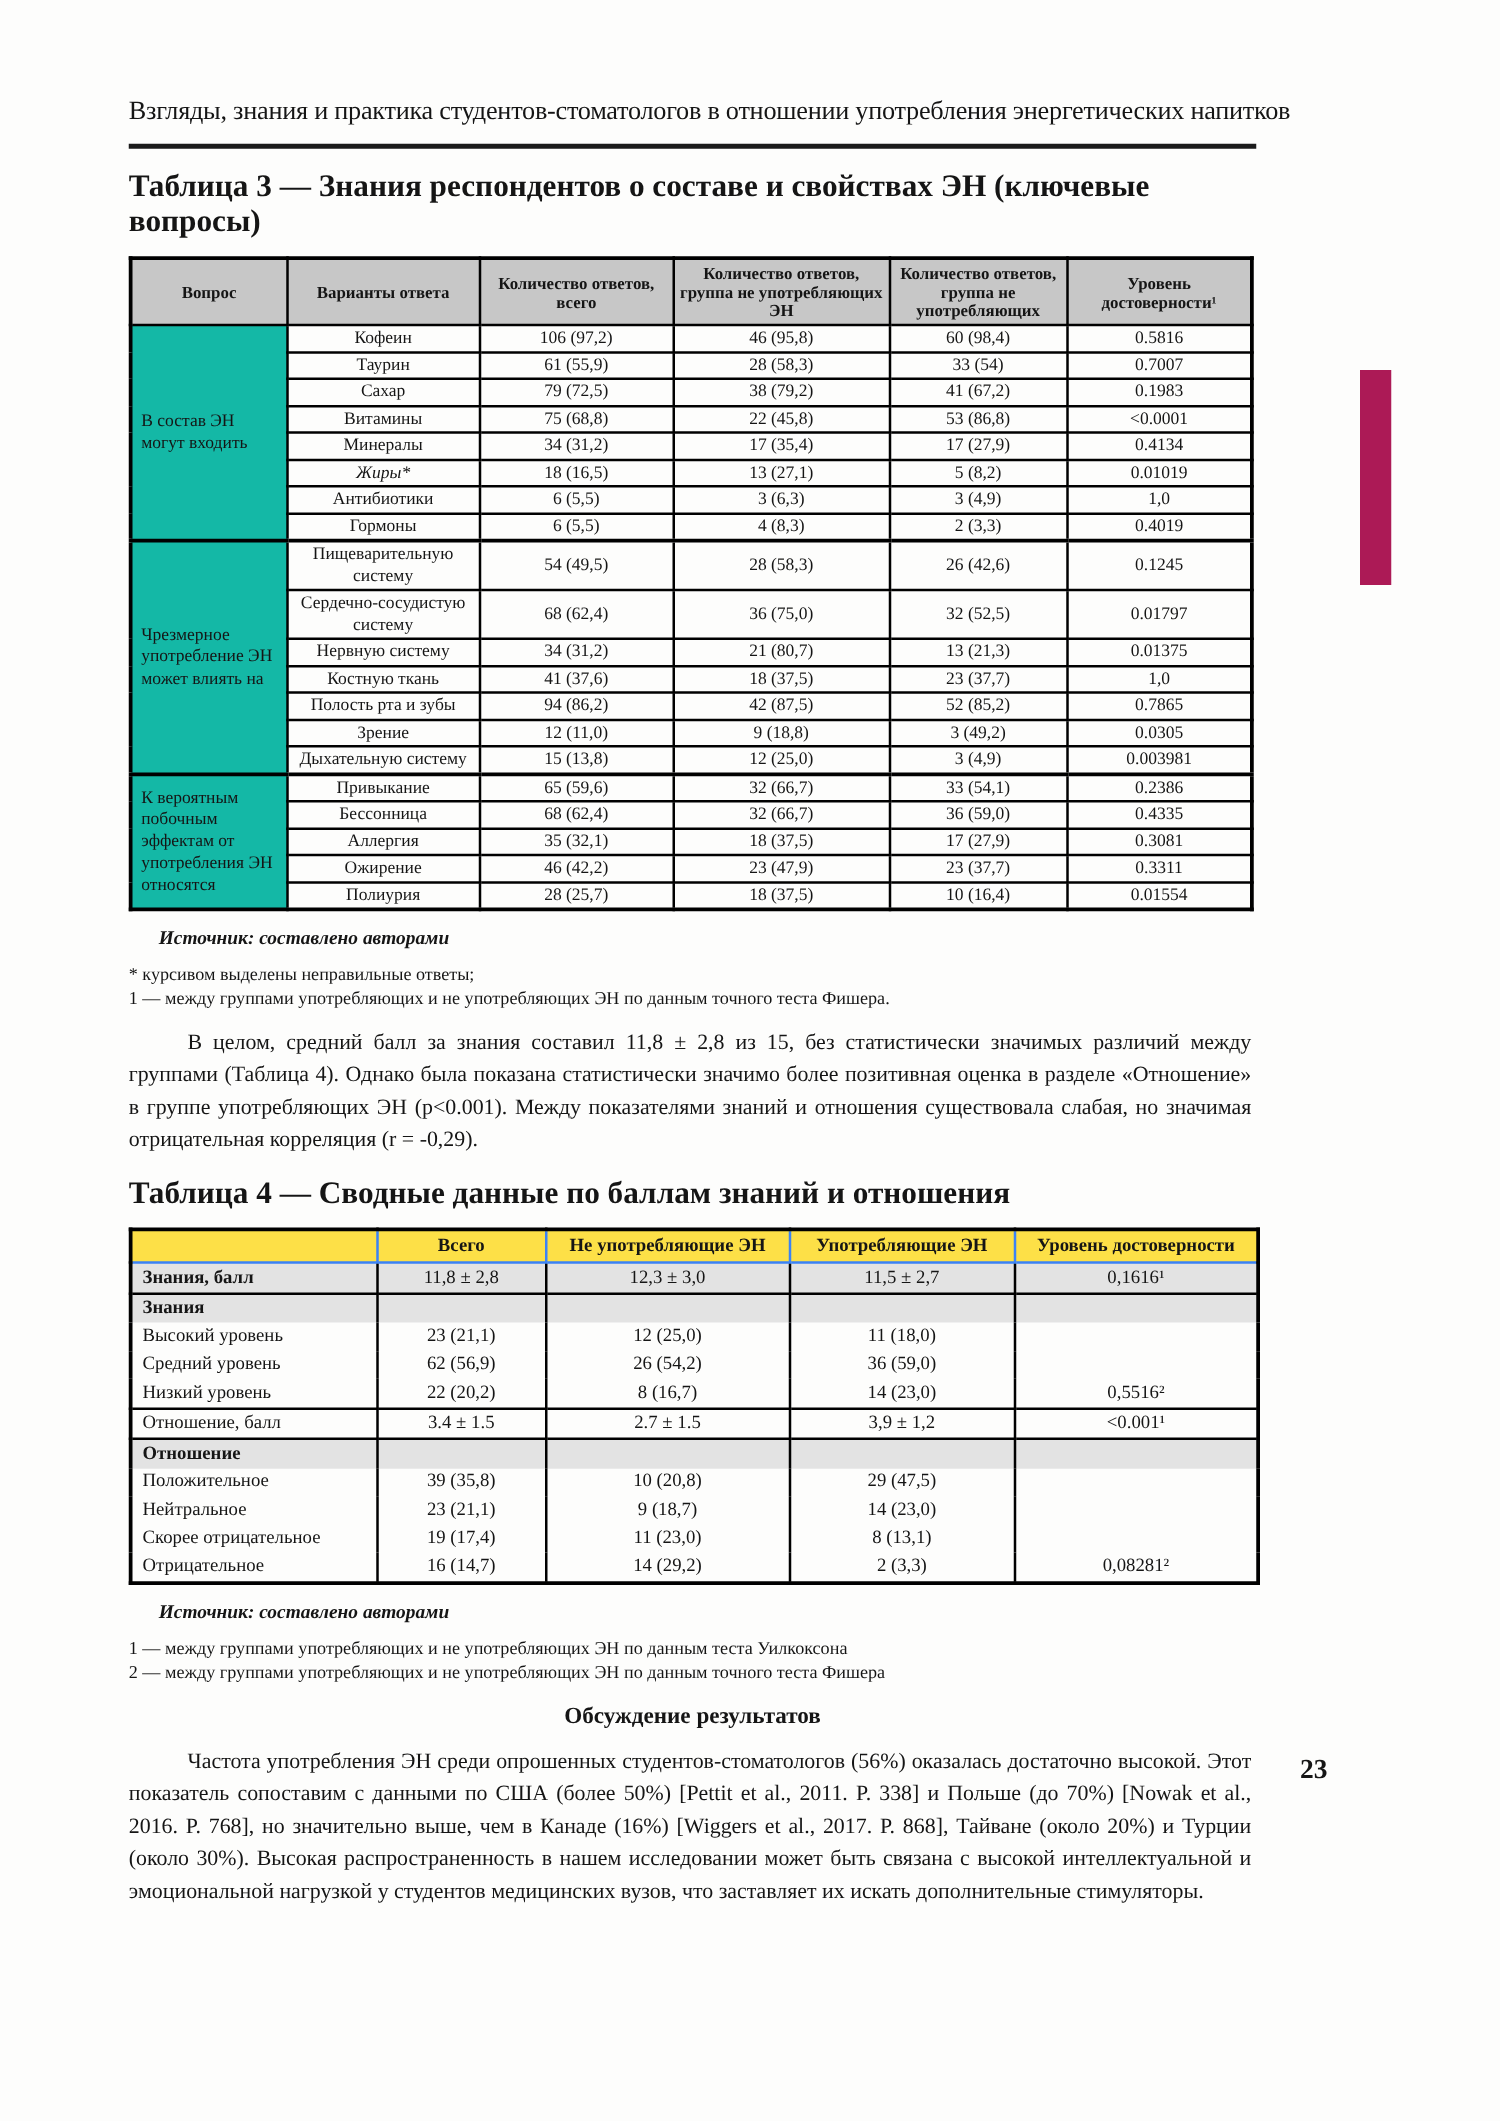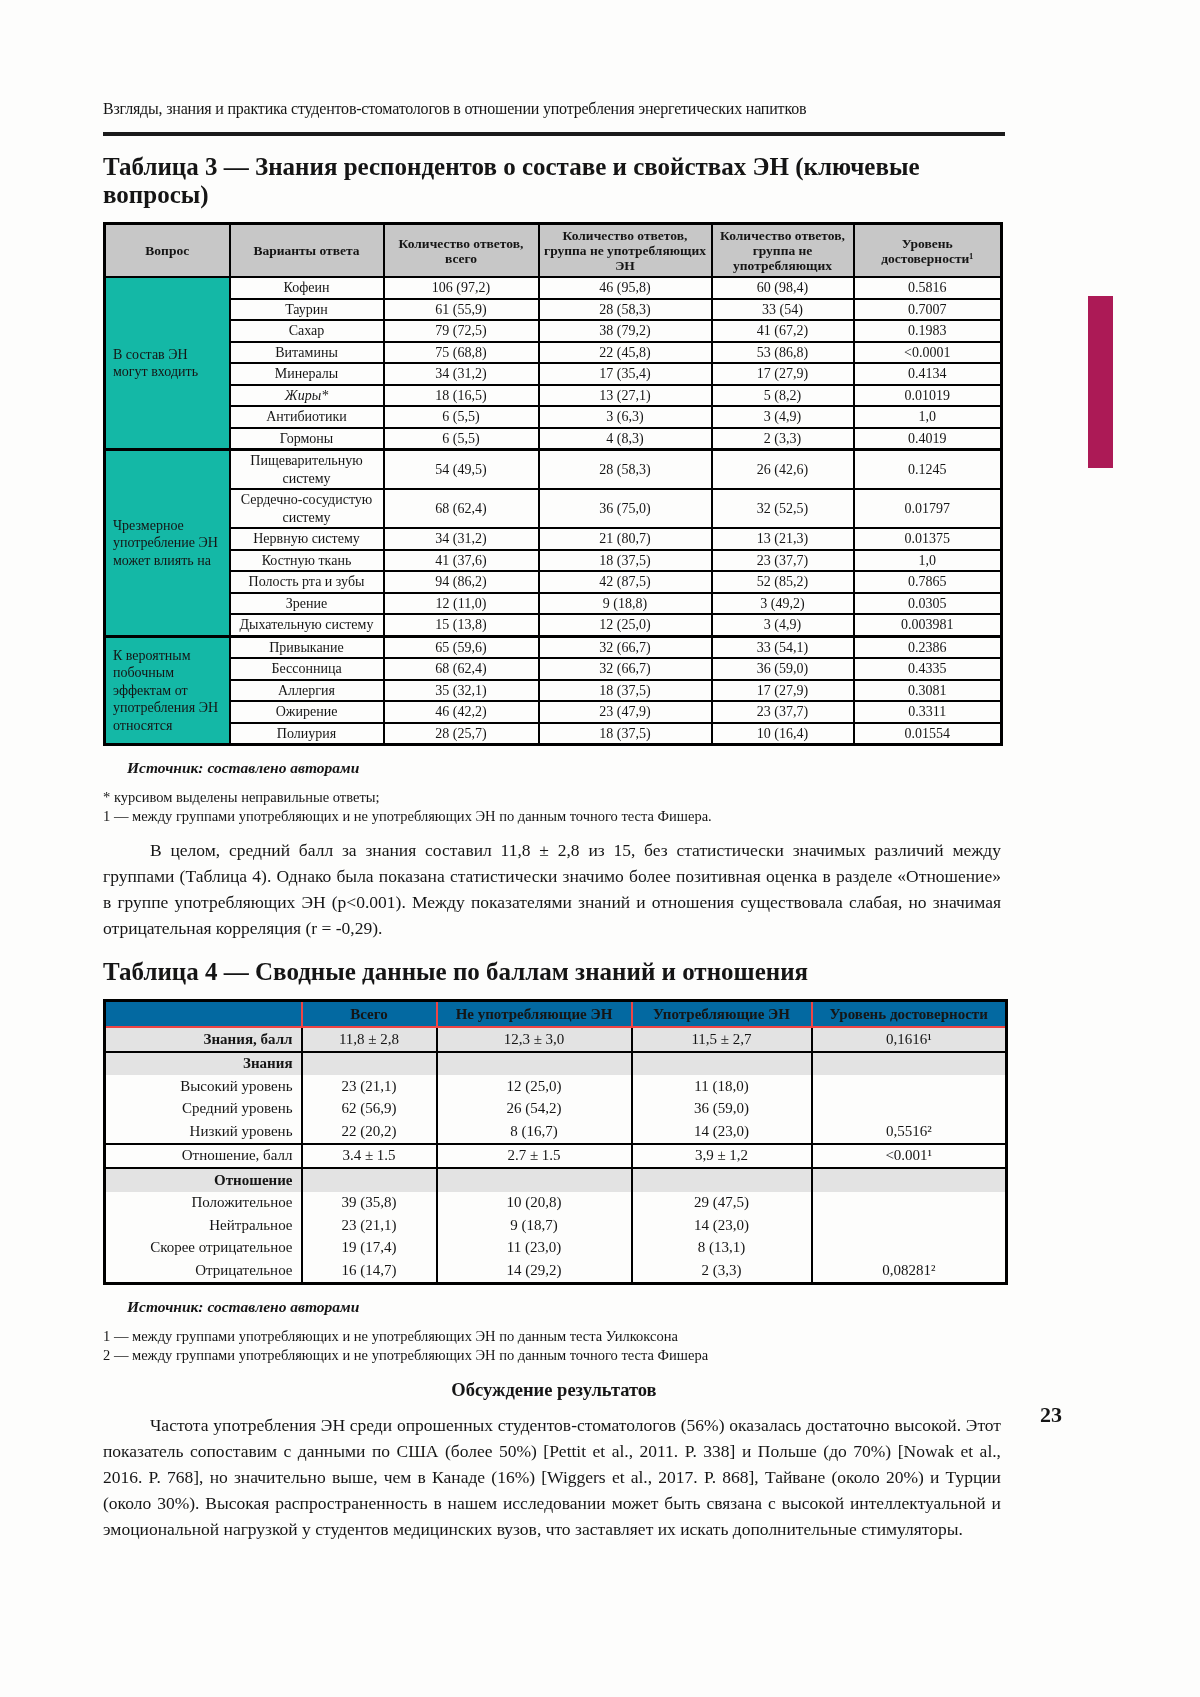--- a/index.html
+++ b/index.html
@@ -9,23 +9,23 @@
     width: 1200px; height: 1697px;
     background: #fdfdfc;
     color: #151515;
     font-family: "Liberation Serif", "DejaVu Serif", serif;
     position: relative;
     overflow: hidden;
   }
   .content { position: absolute; left: 103px; top: 0; width: 902px; }
 
   .running-head {
-    margin-top: 100px;
-    text-align: left;
-    font-size: 16px;
+    margin-top: 76px;
+    text-align: right;
+    font-size: 21px;
     letter-spacing: -0.2px;
     white-space: nowrap;
   }
   .head-rule { margin-top: 14px; height: 4px; background: #1b1b1b; }
 
   .tbl-title {
     font-weight: bold;
     font-size: 25px; margin: 17px 0 13px 0;
   }
 
@@ -41,30 +41,30 @@
   #table3 td { border: 2px solid #000; padding: 1px 5px; line-height: 17.5px; vertical-align: middle; }
   #table3 td.qcell { background: #14b8a6; text-align: left; padding-left: 7px; }
   #table3 td.acell { text-align: center; }
   #table3 td.vcell { text-align: center; }
   #table3 tr.group-start td { border-top: 3px solid #000; }
   .it { font-style: italic; }
 
   
   #table4 { width: 902px; border: 3px solid #000; font-size: 15px; }
   #table4 th {
-    background: #0369a1; border: 2px solid #ef4444;
+    background: #fde047; border: 2px solid #3b82f6;
     padding: 3px 4px; font-weight: bold; text-align: center; line-height: 18px;
   }
   #table4 td {
     border-left: 2px solid #000; border-right: 2px solid #000;
     padding: 2.5px 8px; line-height: 17.5px;
   }
   #table4 tr.shaded td { background: #e3e3e3; }
   #table4 tr.hline td { border-bottom: 2px solid #000; }
-  #table4 td.lbl { text-align: right; }
+  #table4 td.lbl { text-align: left; }
   #table4 td.val { text-align: center; }
   #table4 .b { font-weight: bold; }
 
   .source {
     font-style: italic; font-weight: bold;
     font-size: 15.5px; margin: 13px 0 0 24px;
   }
   .footnotes { font-size: 14.5px; line-height: 19px; margin-top: 11px; }
   .body-par {
     font-size: 17.5px; line-height: 26px;

